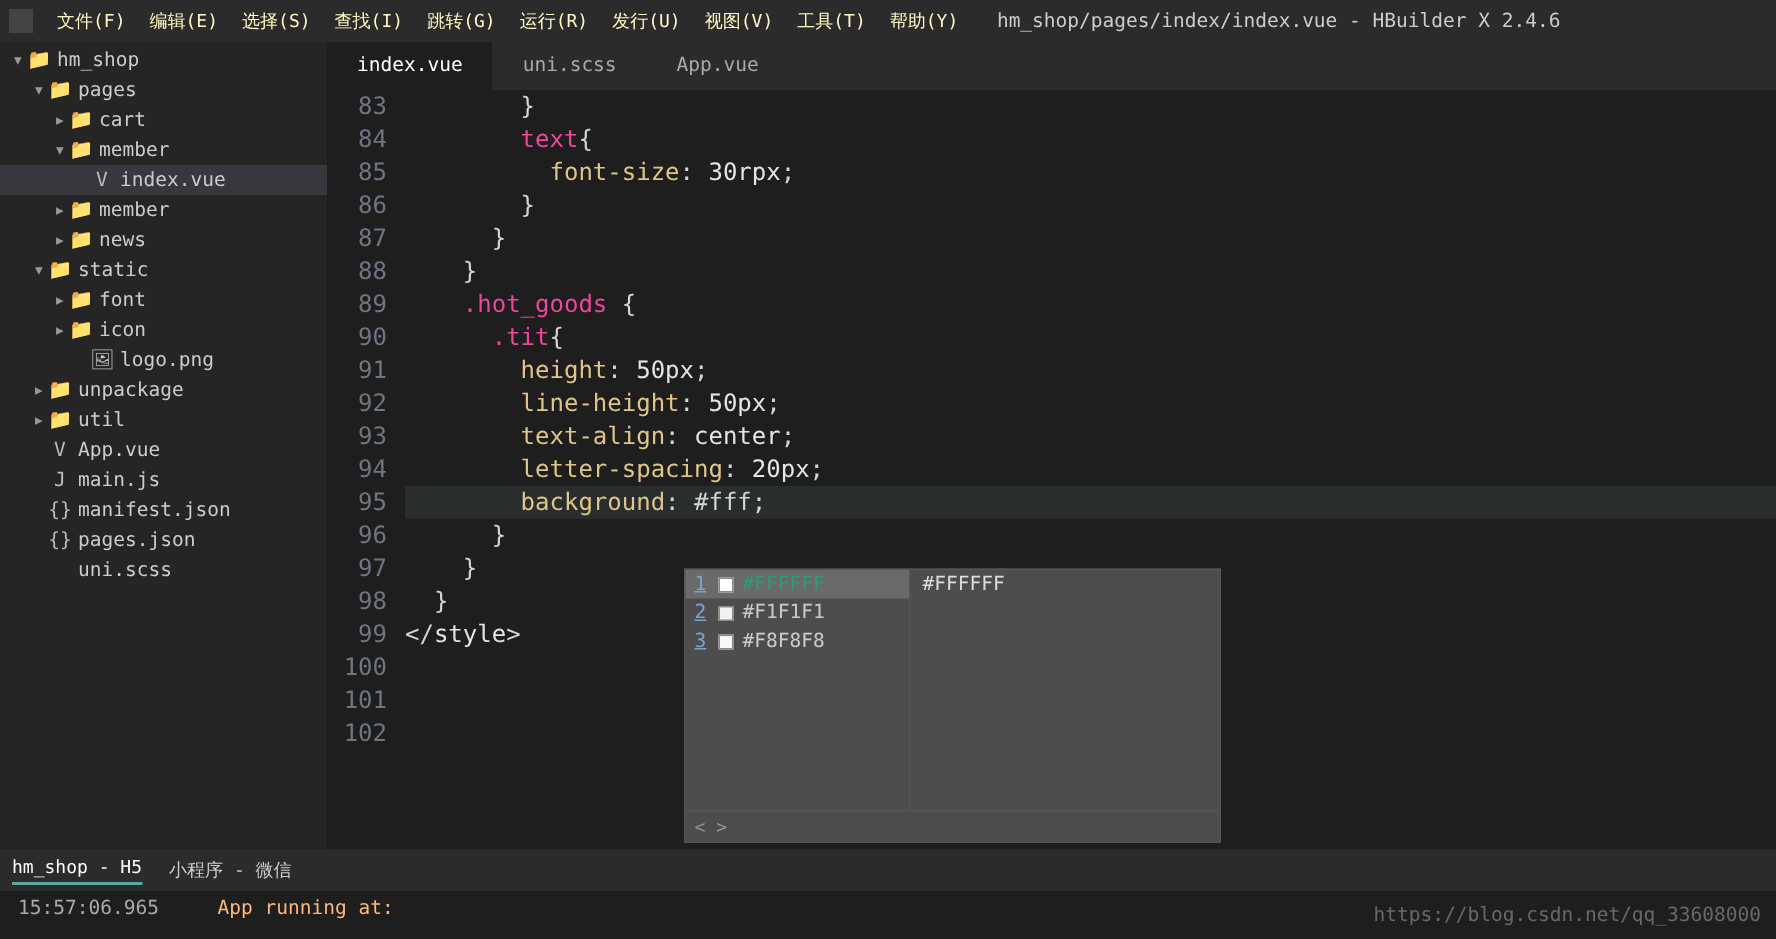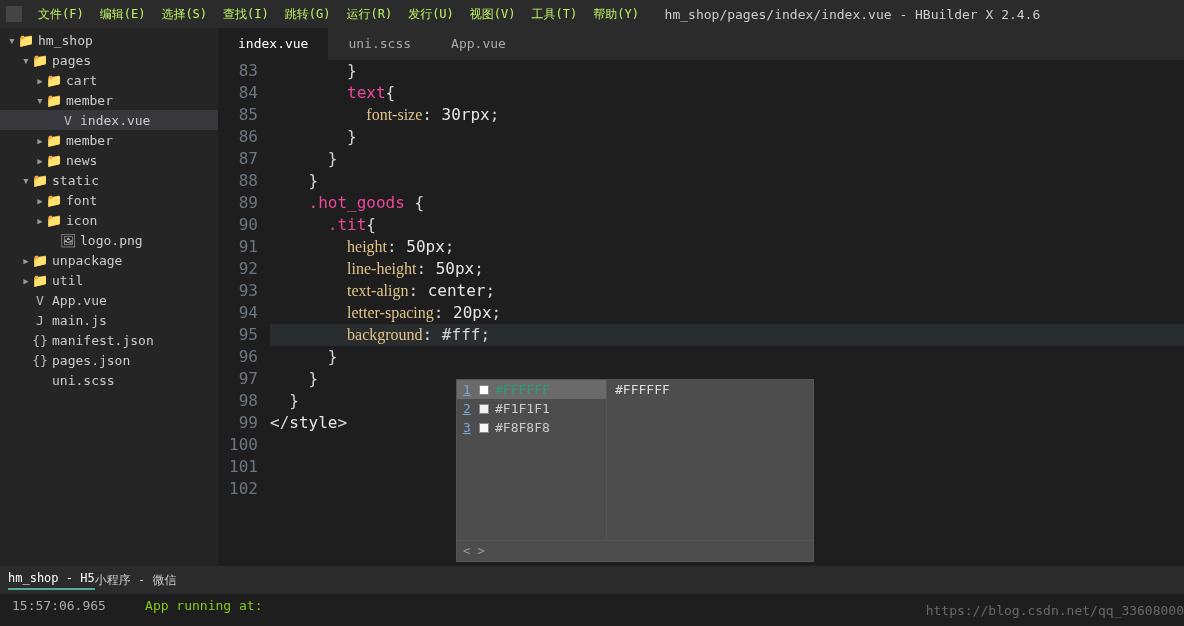--- a/index.html
+++ b/index.html
@@ -23,21 +23,21 @@
   background: #2b2b2b;
   padding: 0 6px;
   flex-shrink: 0;
 }
 .menubar .app-icon {
   width: 16px; height: 16px; background: #444; margin-right: 8px;
 }
 .menubar .menu-item {
   padding: 4px 8px;
   font-size: 12px;
-  color: #bef264;
+  color: #fef9c3;
   cursor: pointer;
   text-align: right;
 }
 .menubar .title {
   flex: 1;
   text-align: center;
   font-size: 13px;
   color: #ccc;
 }
 
@@ -126,21 +126,21 @@
 .line.current {
   background: #2a2d2e;
 }
 
 
 .p { color: #d4d4d4; }     
 .sel { color: #2e9c76; }
 
 
 .c-sel { color: #ec4899; }
-.c-prop { color: #e0c589; font-family: Liberation Serif, serif; }
+.c-prop { color: #e0c589; }
 .c-unit { color: #e5e5e5; }
 
 
 .popup {
   position: absolute;
   left: 186px;
   top: 319px;
   width: 358px;
   height: 183px;
   background: #4d4d4d;
@@ -184,39 +184,39 @@
 }
 .popup-footer .arrow { color: #999; }
 
 
 .status-tabs {
   display: flex;
   background: #2b2b2b;
   height: 28px;
   align-items: center;
   padding: 0 8px;
-  gap: 0;
+  gap: 18px;
   font-size: 12px;
 }
 .status-tabs .active { color: #fff; border-bottom: 2px solid #5a9; padding-bottom: 3px;}
 .console {
   background: #1e1e1e;
   padding: 4px 12px;
   font-family: "Consolas", monospace;
   font-size: 13px;
   color: #ccc;
   height: 32px;
   overflow: hidden;
 }
 .console .ts { color: #aaa; }
-.console .msg { color: #84cc16; }
+.console .msg { color: #fdba74; }
 
 .watermark {
   position: absolute;
-  right: 0;
+  right: 10px;
   bottom: 8px;
   color: #888;
   font-size: 13px;
   opacity: 0.7;
 }
 </style>
 </head>
 <body>
 
 <div class="menubar">

